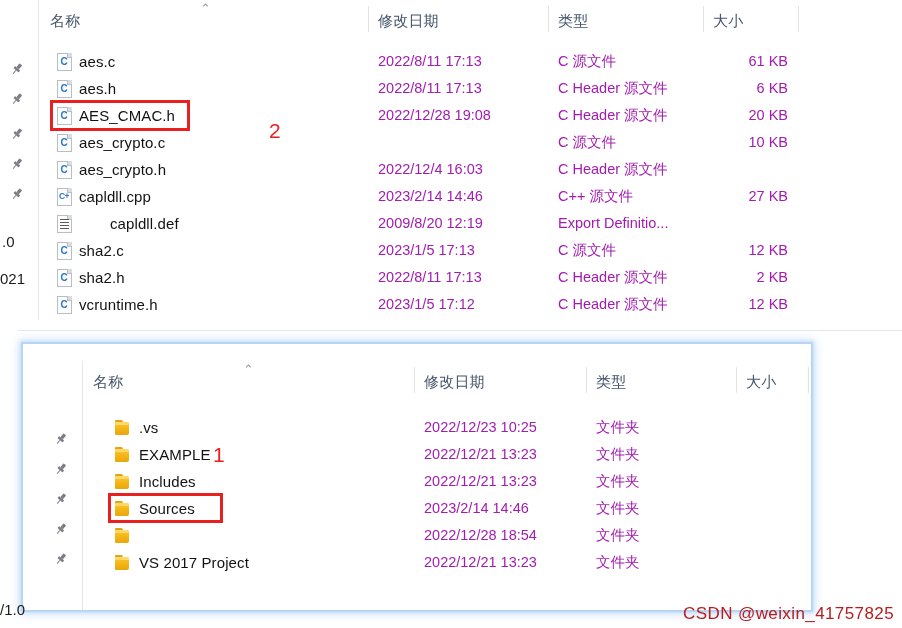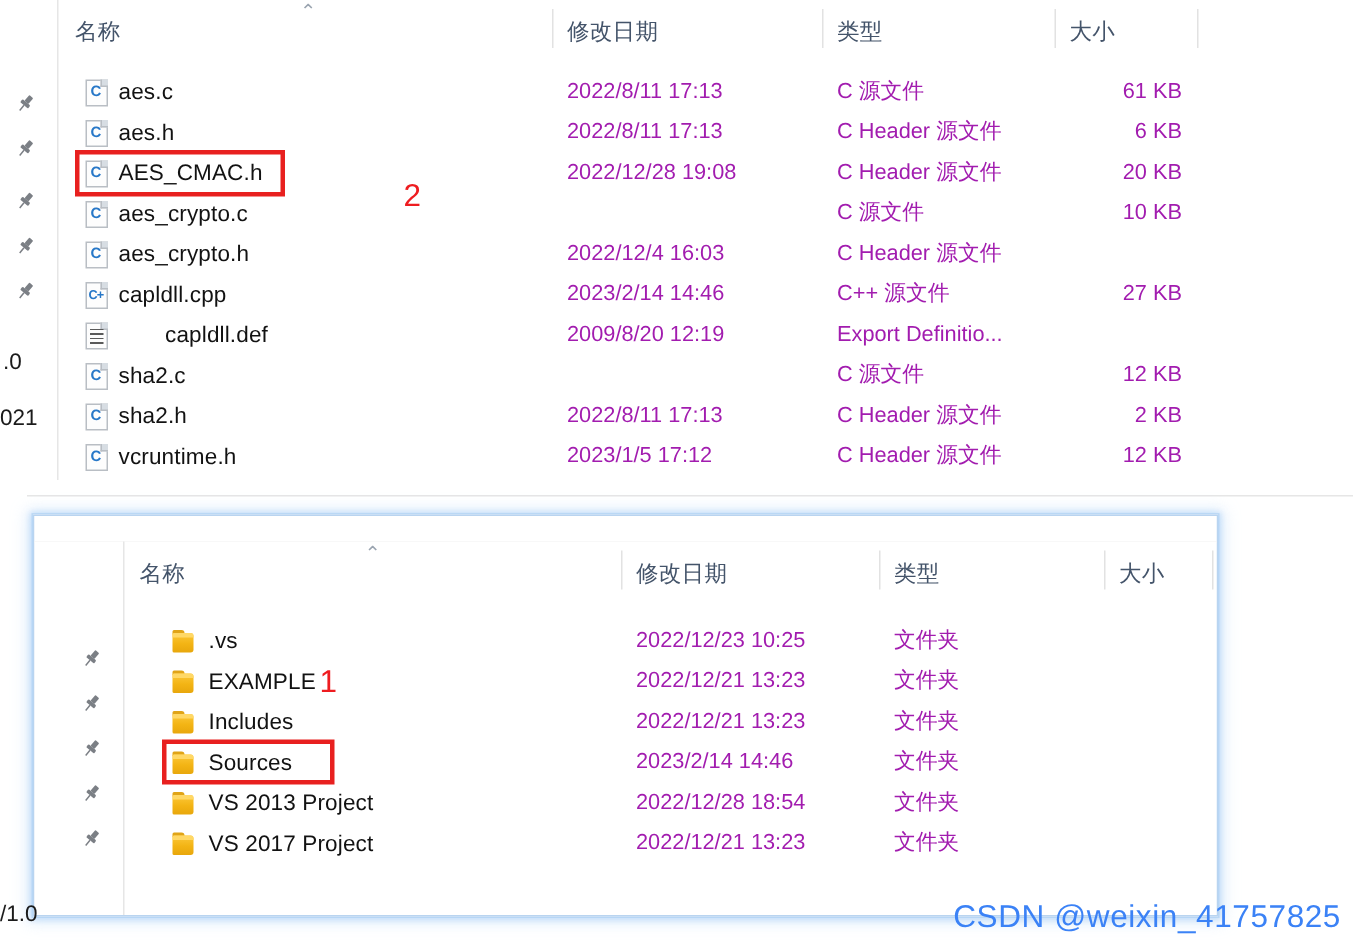--- a/index.html
+++ b/index.html
@@ -213,22 +213,22 @@
   .page-rule {
     position: absolute;
     background: #e6e6e6;
   }
 
   
   #watermark {
     position: absolute;
     right: 8px;
     bottom: 4px;
-    font-size: 21px;
-    color: #3b82f6;
+    font-size: 17px;
+    color: #b91c1c;
     white-space: nowrap;
     letter-spacing: .4px;
     font-family: "Liberation Sans", sans-serif;
   }
 </style>
 </head>
 <body>
 
 <div class="explorer" id="top-pane" style="left:0; top:0; width:902px; height:330px;">
 
@@ -381,20 +381,21 @@
     <span class="cell meta" style="left:558px;">Export Definitio...</span>
   </div>
 
   <div class="row" style="top:237px;">
     <span class="ficon" style="left:57px;">
       <span class="sheet"></span>
         <span class="fold"></span>
       <span class="glyph">C</span>
     </span>
     <span class="name-txt" style="left:79px;">sha2.c</span>
+    <span class="cell meta" style="left:378px;">2023/1/5 17:13</span>
     <span class="cell meta" style="left:558px;">C 源文件</span>
     <span class="cell meta size" style="left:693px; width:95px;">12 KB</span>
   </div>
 
   <div class="row" style="top:264px;">
     <span class="ficon" style="left:57px;">
       <span class="sheet"></span>
         <span class="fold"></span>
       <span class="glyph">C</span>
     </span>
@@ -541,21 +542,20 @@
       <span class="cell meta" style="left:573px;">文件夹</span>
       <span class="cell meta size" style="left:700px; width:80px;"></span>
     </div>
 
     <div class="row" style="top:161px;">
       <span class="folder" style="left:92px;">
         <span class="tab"></span>
           <span class="body"></span>
           <span class="lip"></span>
       </span>
-      <span class="name-txt" style="left:116px;">VS 2013 Project</span>
       <span class="cell meta" style="left:401px;">2022/12/28 18:54</span>
       <span class="cell meta" style="left:573px;">文件夹</span>
       <span class="cell meta size" style="left:700px; width:80px;"></span>
     </div>
 
     <div class="row" style="top:188px;">
       <span class="folder" style="left:92px;">
         <span class="tab"></span>
           <span class="body"></span>
           <span class="lip"></span>

